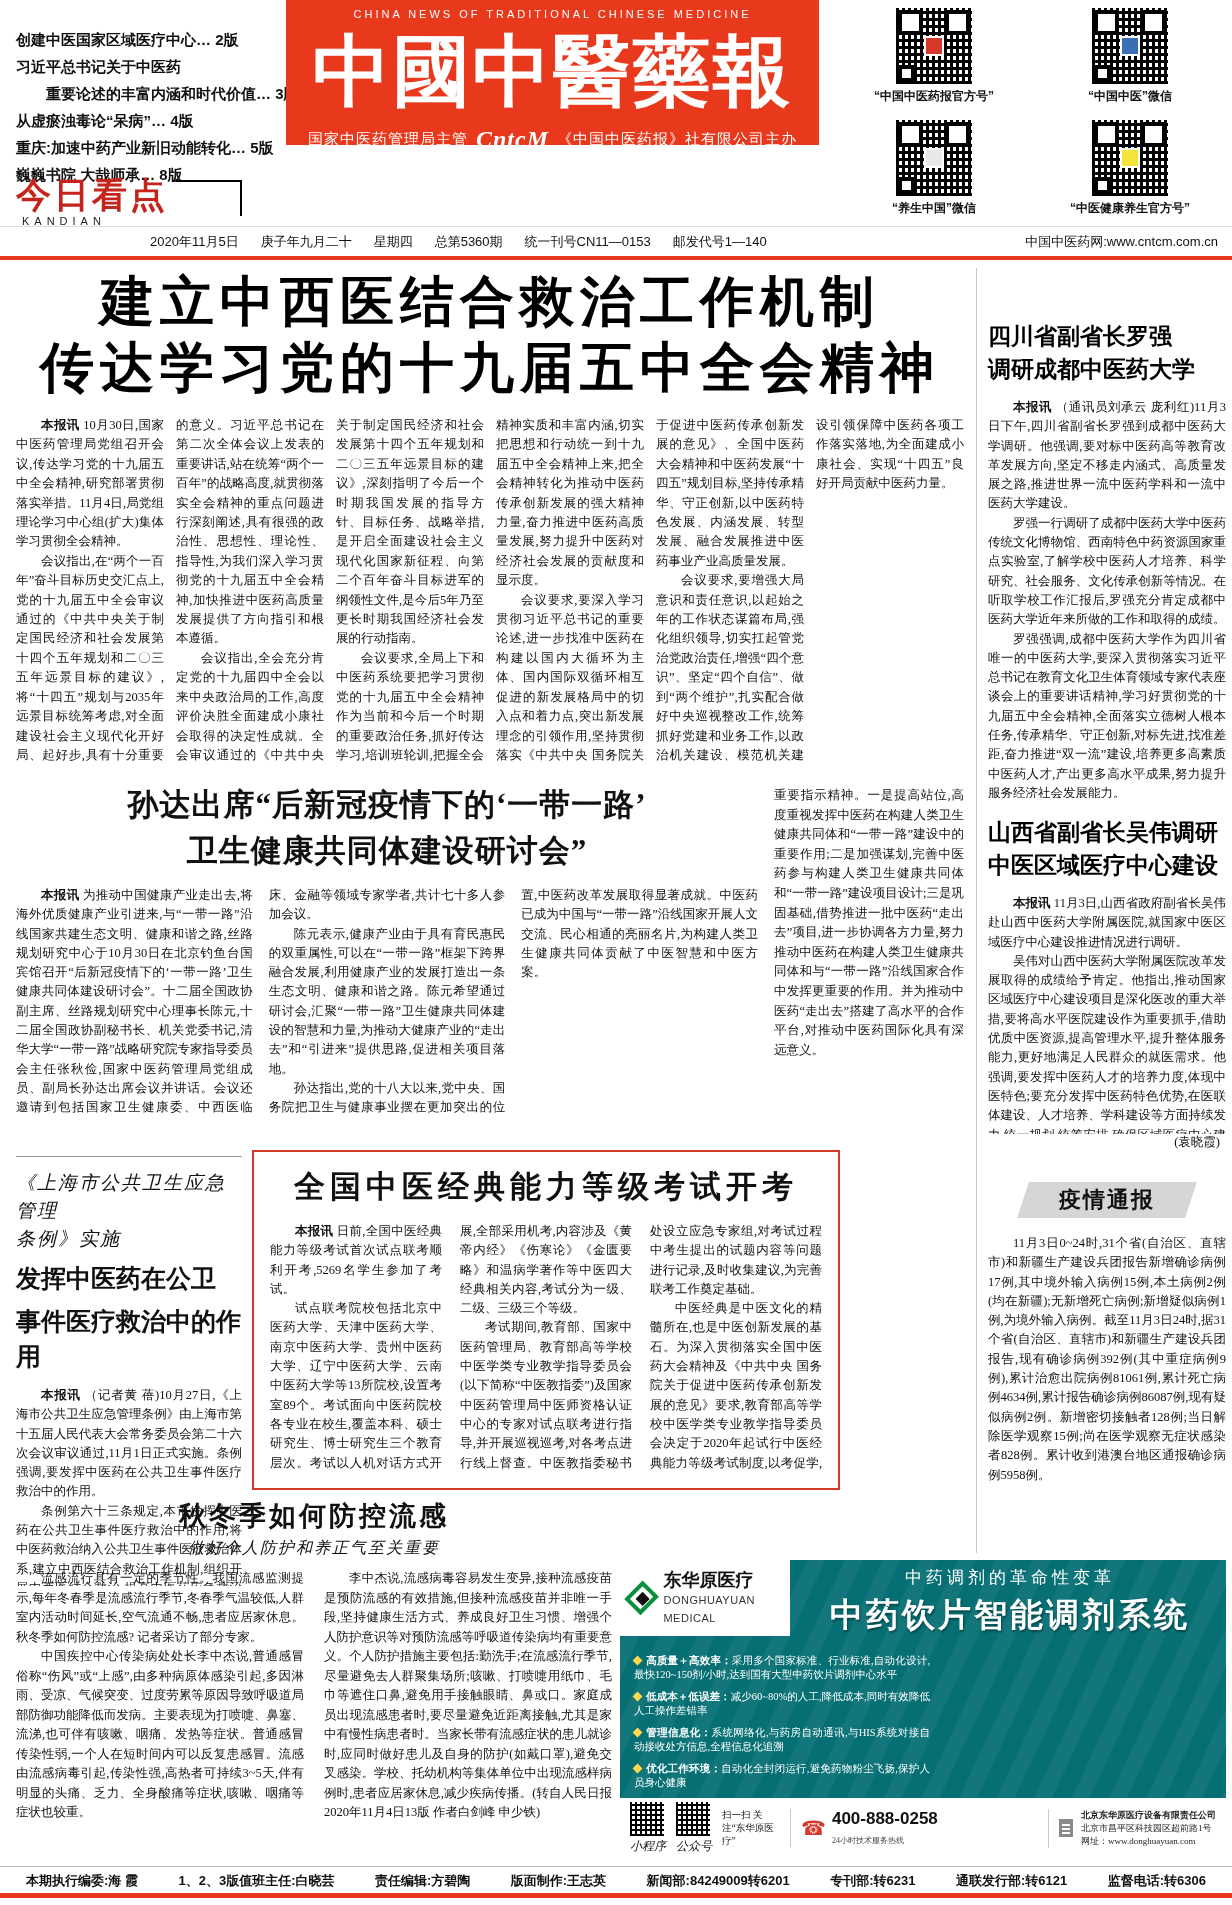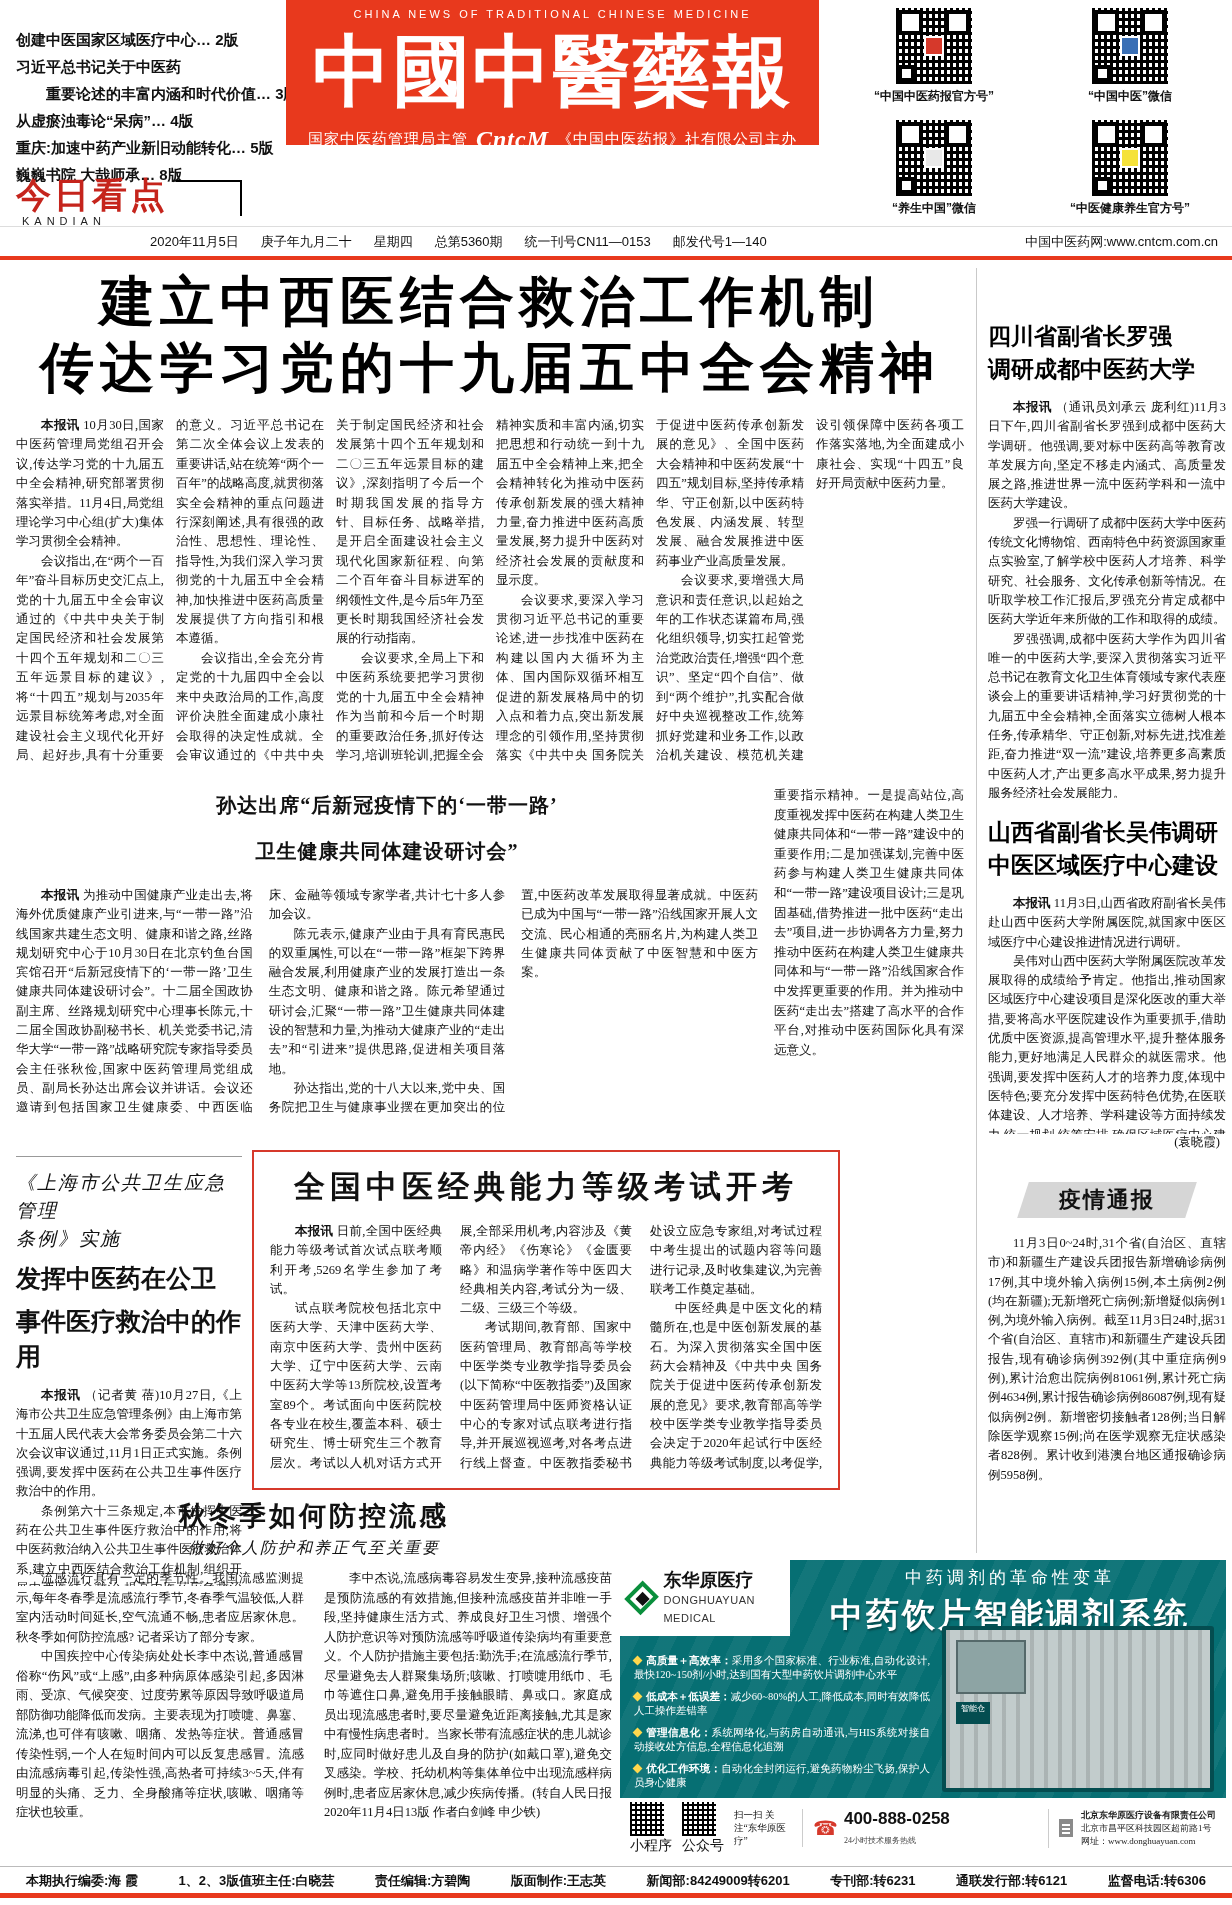--- a/index.html
+++ b/index.html
@@ -64,21 +64,21 @@
   
   .r-art { position:absolute; left:988px; width:238px; }
   .r-title { font-family:"Liberation Sans",sans-serif; font-weight:800; font-size:23px; line-height:33px; color:#000; }
   .r-body { margin-top:12px; font-size:12.5px; line-height:19.3px; }
   .epi-head { width:168px; height:36px; margin:0 auto; background:#d6d6d6; transform:skewX(-18deg); display:flex; align-items:center; justify-content:center; }
   .epi-head span { transform:skewX(18deg); font-family:"Liberation Sans",sans-serif; font-weight:800; font-size:22px; letter-spacing:2px; }
 
   
   .sunda { position:absolute; left:16px; top:782px; width:948px; height:366px; }
   .sunda-left { position:absolute; left:0; top:0; width:742px; }
-  .sunda-h { text-align:center; font-weight:900; font-size:20px; line-height:46px; letter-spacing:1px; font-family:"Liberation Serif",serif; }
+  .sunda-h { text-align:center; font-weight:900; font-size:31px; line-height:46px; letter-spacing:1px; font-family:"Liberation Serif",serif; }
   .sunda-body { margin-top:12px; height:236px; columns:3; column-gap:16px; font-size:12.5px; line-height:19.3px; }
   .sunda-side { position:absolute; right:0; top:4px; width:190px; height:356px; font-size:12.5px; line-height:19.6px; overflow:hidden; }
   .cont p:first-child { text-indent:0; }
 
   
   .shanghai { position:absolute; left:16px; top:1156px; width:226px; border-top:1px solid #999; padding-top:12px; }
   .kicker { font-style:italic; font-size:19px; line-height:28px; letter-spacing:2px; }
   .sh-title { font-family:"Liberation Sans",sans-serif; font-weight:900; font-size:25px; line-height:35px; margin-top:8px; }
   .sh-body { margin-top:12px; font-size:12.5px; line-height:19.3px; height:200px; overflow:hidden; }
 
@@ -108,21 +108,21 @@
   .feat { font-size:10.5px; line-height:13.5px; margin-bottom:9px; text-align:justify; }
   .feat-dot { display:inline-block; width:7px; height:7px; background:#ffd84d; margin-right:5px; transform:rotate(45deg); }
   .feat-label { font-weight:700; font-family:"Liberation Sans",sans-serif; }
   .machine { position:absolute; left:322px; top:66px; width:272px; height:166px; background:#c2cccc; border:4px solid #044d50; border-radius:3px;
              background-image:repeating-linear-gradient(90deg, rgba(0,0,0,.12) 0 4px, transparent 4px 14px); }
   .machine .panel { position:absolute; left:10px; top:10px; width:70px; height:54px; background:#8da4a4; border:2px solid #55696a; }
   .machine .tag { position:absolute; left:10px; top:72px; width:34px; height:22px; background:#044d50; color:#fff; font-size:8px; text-align:center; line-height:10px; padding-top:2px; }
   .ad-foot { position:absolute; left:0; bottom:0; width:606px; height:60px; background:#fff; display:flex; align-items:center; padding:0 10px; gap:10px; }
   .mini-qr { width:34px; height:34px; background-color:#fff;
              background-image:repeating-linear-gradient(0deg,#000 0 2px,transparent 2px 5px),repeating-linear-gradient(90deg,#000 0 2px,#fff 2px 5px); }
-  .mini-label { font-size:14px; text-align:right; font-family:"Liberation Sans",sans-serif; }
+  .mini-label { font-size:12px; text-align:right; font-family:"Liberation Sans",sans-serif;font-style:italic; }
   .scan-note { font-size:9.5px; width:58px; line-height:13px; }
   .phone-wrap { display:flex; align-items:center; gap:6px; border-left:1px solid #ccc; padding-left:10px; }
   .phone-ico { color:#d6392b; font-size:20px; }
   .phone-num { font-family:"Liberation Sans",sans-serif; font-weight:900; font-size:17px; color:#111; }
   .phone-note { font-size:8px; color:#444; }
   .company-wrap { margin-left:auto; border-left:1px solid #ccc; padding-left:10px; font-size:9px; line-height:13px; color:#222; display:flex; gap:8px; align-items:center; }
   .bld-ico { width:14px; height:18px; background:#8a8a8a; position:relative; }
   .bld-ico::after { content:""; position:absolute; left:3px; top:3px; width:8px; height:12px;
                     background:repeating-linear-gradient(0deg,#fff 0 2px,transparent 2px 4px); }
 
@@ -303,24 +303,20 @@
     <div class="ad-head">
       <div class="ad-slogan">中药调剂的革命性变革</div>
       <div class="ad-product">中药饮片智能调剂系统</div>
     </div>
     <div class="ad-feats">
       <div class="feat"><span class="feat-dot"></span><span class="feat-label">高质量＋高效率：</span><span>采用多个国家标准、行业标准,自动化设计,最快120~150剂/小时,达到国有大型中药饮片调剂中心水平</span></div>
       <div class="feat"><span class="feat-dot"></span><span class="feat-label">低成本＋低误差：</span><span>减少60~80%的人工,降低成本,同时有效降低人工操作差错率</span></div>
       <div class="feat"><span class="feat-dot"></span><span class="feat-label">管理信息化：</span><span>系统网络化,与药房自动通讯,与HIS系统对接自动接收处方信息,全程信息化追溯</span></div>
       <div class="feat"><span class="feat-dot"></span><span class="feat-label">优化工作环境：</span><span>自动化全封闭运行,避免药物粉尘飞扬,保护人员身心健康</span></div>
     </div>
-    <div class="machine">
-      <span class="panel"></span>
-      <span class="tag">智能仓</span>
-    </div>
     <div class="ad-foot">
       <span>
         <span class="mini-qr" style="display:block;"></span>
         <span class="mini-label">小程序</span>
       </span>
       <span>
         <span class="mini-qr" style="display:block;"></span>
         <span class="mini-label">公众号</span>
       </span>
       <span class="scan-note">扫一扫 关注“东华原医疗”</span>

